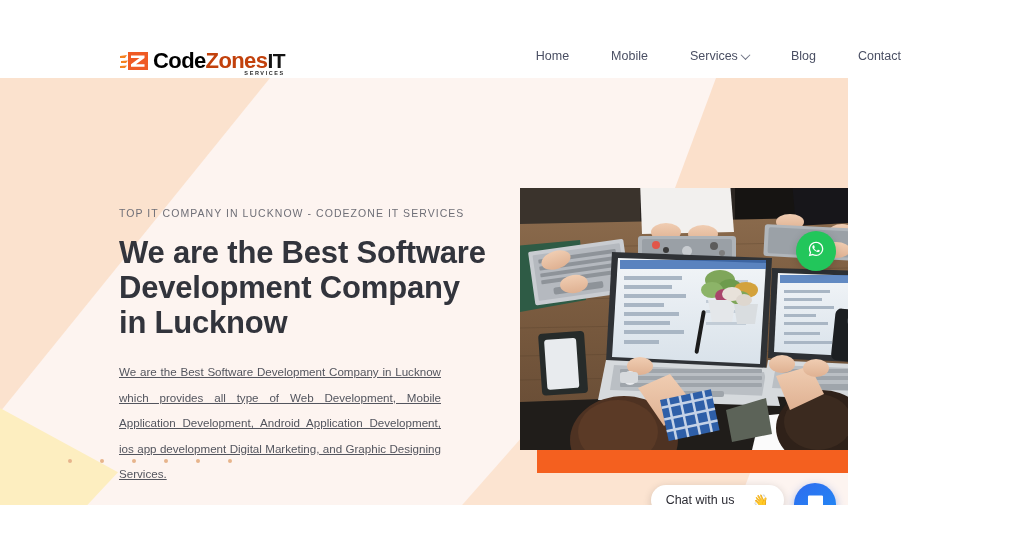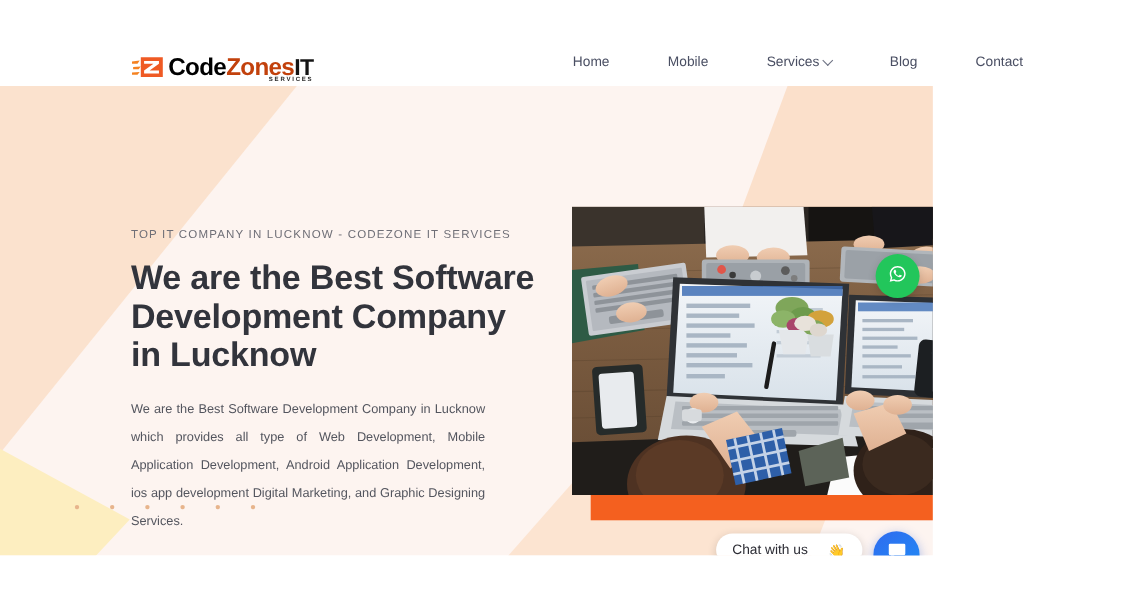--- a/index.html
+++ b/index.html
@@ -72,25 +72,25 @@
     right: 0;
     top: 21px;
     font-size: 5.5px;
     letter-spacing: 1.6px;
     color: #2b2b2b;
     font-weight: bold;
   }
 
   .nav {
     position: absolute;
-    right: 73px;
+    right: 102px;
     top: 47px;
     display: flex;
     align-items: center;
-    gap: 11px;
+    gap: 0px;
   }
 
   .nav-item {
     font-size: 12.5px;
     color: #4a4f63;
     padding: 0 21px;
     line-height: 18px;
     cursor: pointer;
     white-space: nowrap;
     display: inline-flex;
@@ -214,20 +214,21 @@
     max-width: 368px;
   }
 
   .lede {
     font-size: 11.6px;
     line-height: 25.5px;
     color: #53555e;
     text-align: justify;
     width: 322px;
     margin-bottom: 28px;
+    text-decoration: underline;
   }
 
   
   .photo-wrap {
     position: absolute;
     left: 520px;
     top: 110px;
     width: 382px;
     height: 268px;
     z-index: 4;

